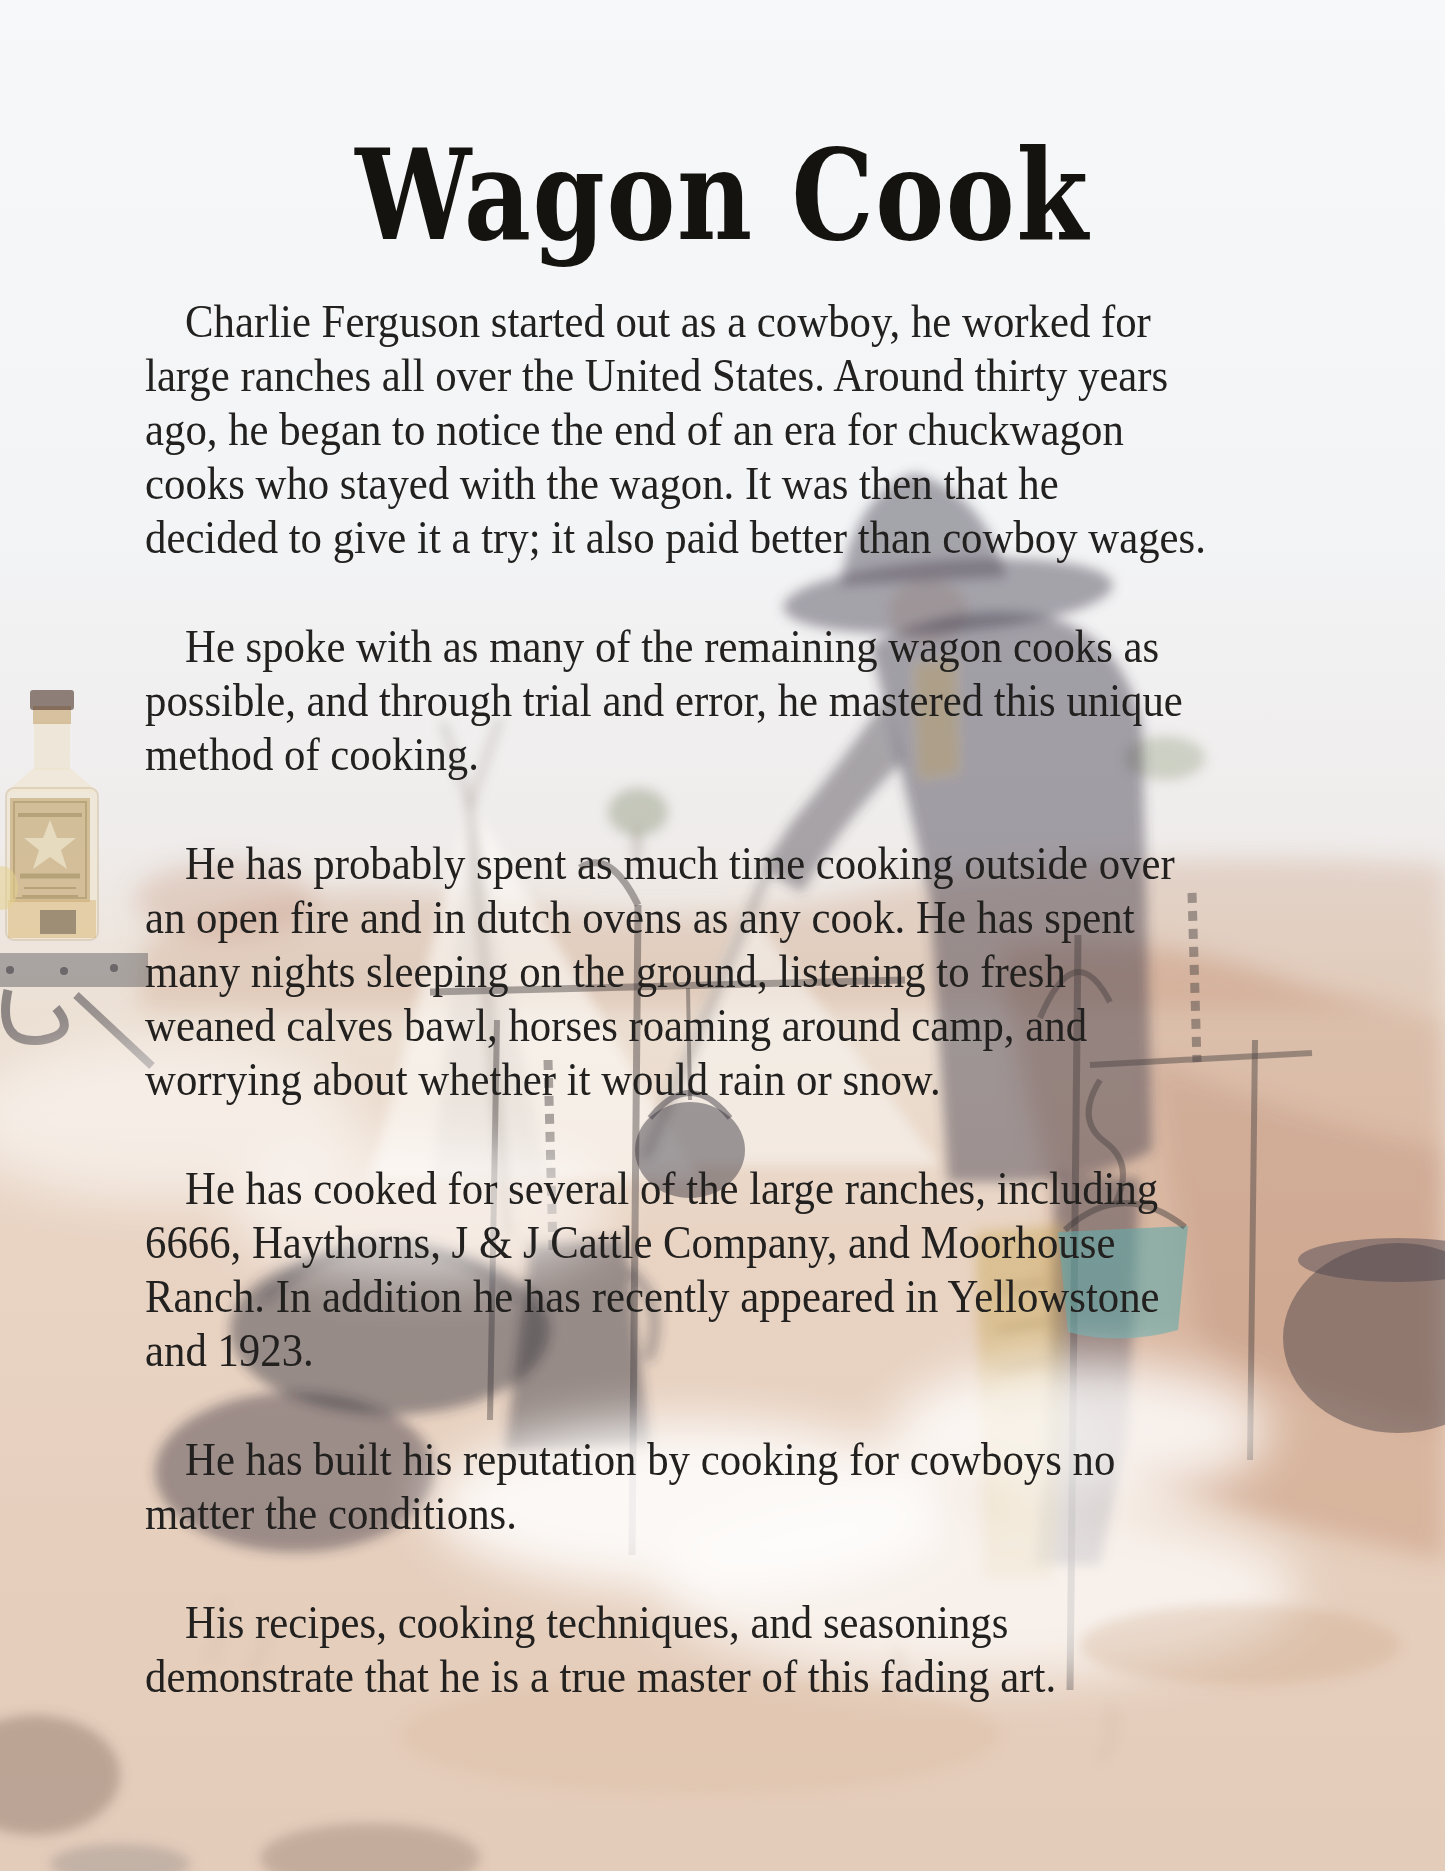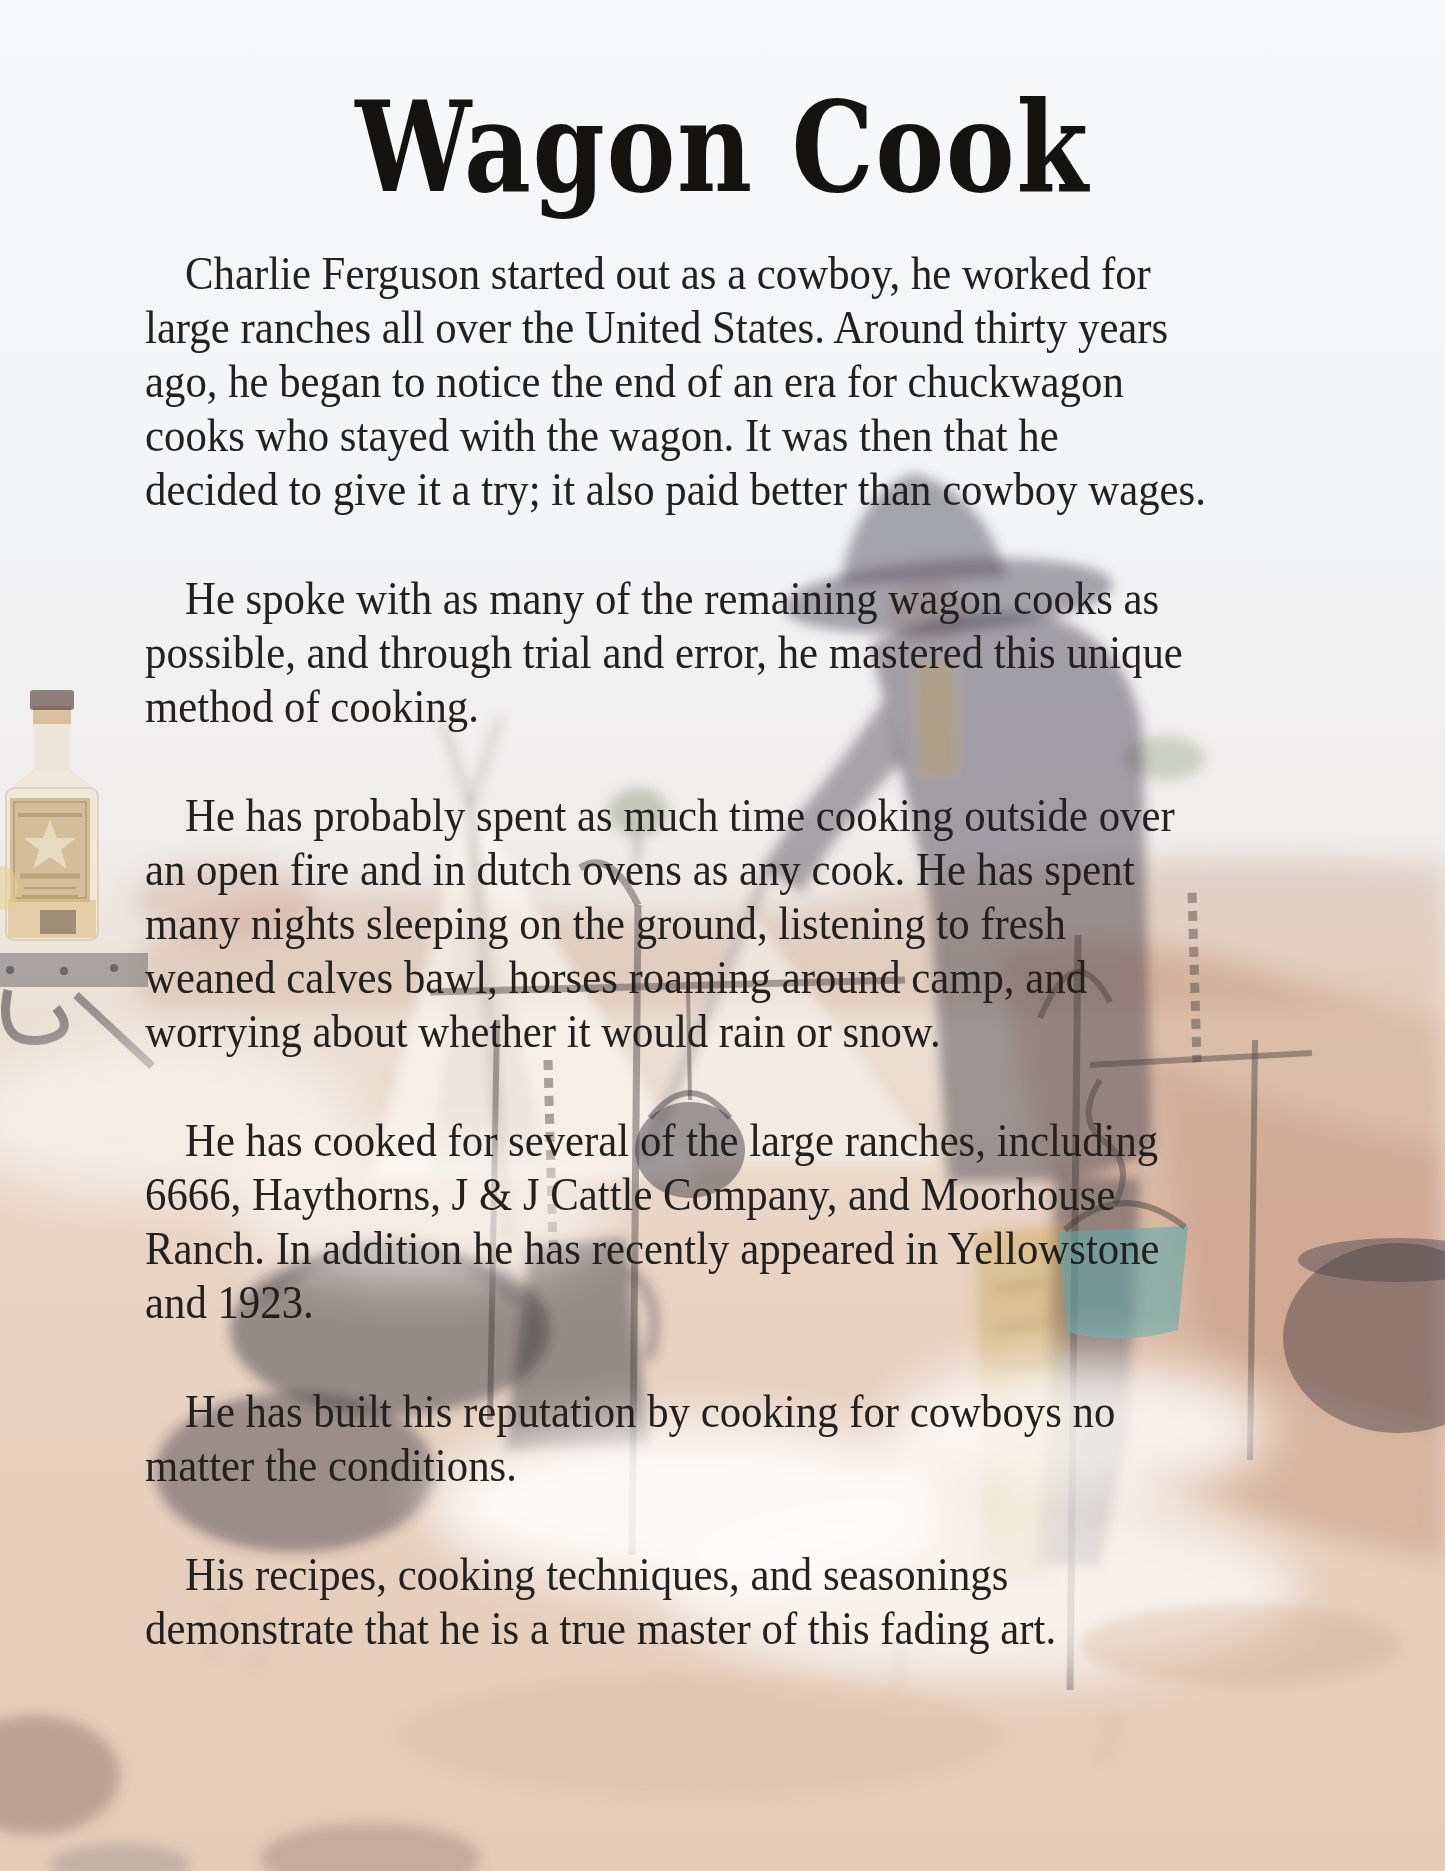--- a/index.html
+++ b/index.html
@@ -1,21 +1,21 @@
 <!DOCTYPE html>
 <html><head>
 <meta charset="utf-8">
 <style>
   html,body { margin:0; padding:0; background:#ffffff; }
   .page {
     position:relative; width:1445px; height:1871px; overflow:hidden;
     background:#f5f5f7; font-family:"Liberation Serif", serif;
   }
   .bg-svg { position:absolute; inset:0; width:100%; height:100%; }
-  .content { position:relative; z-index:2; padding:72px 145px 0 145px; }
+  .content { position:relative; z-index:2; padding:120px 145px 0 145px; }
   .title {
     font-family:"DejaVu Serif", serif; font-weight:700;
     font-size:126px; line-height:150px; letter-spacing:2px;
     text-align:center; color:#15130f; margin:0 0 25px 0;
     transform:scaleX(.82); transform-origin:50% 50%;
     white-space:nowrap;
   }
   .para {
     font-size:46px; line-height:54px; color:#22211f;
     white-space:pre-line; width:max-content; margin:0 0 55px 0;

